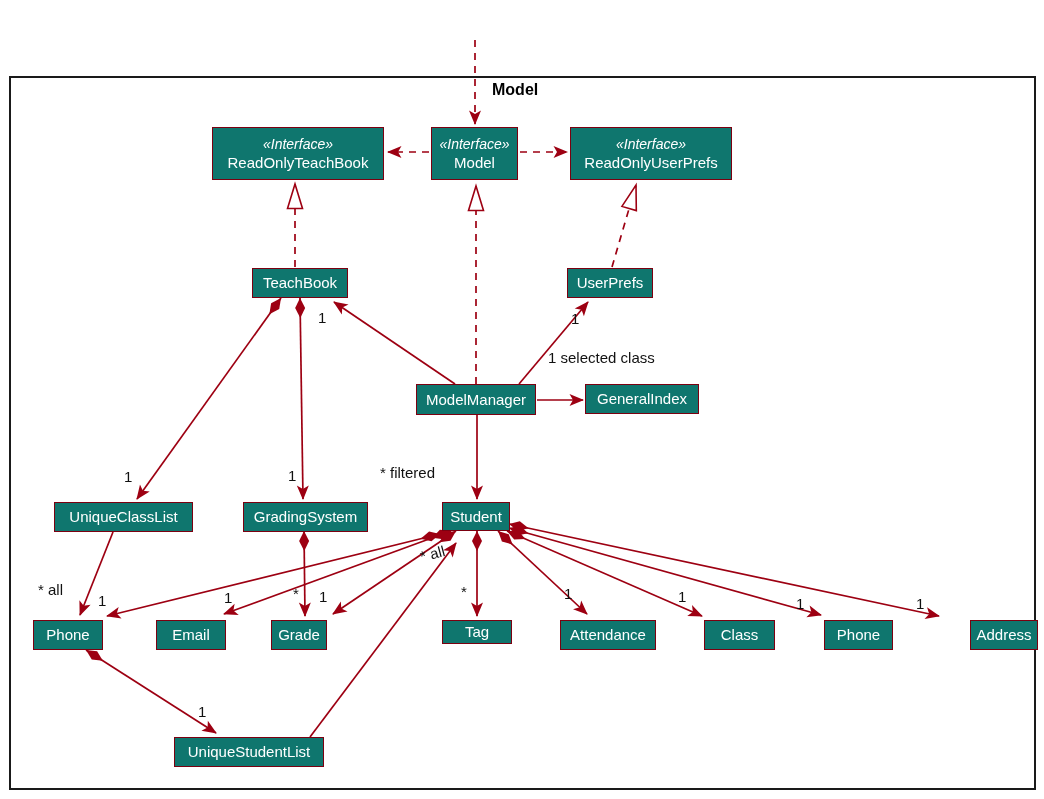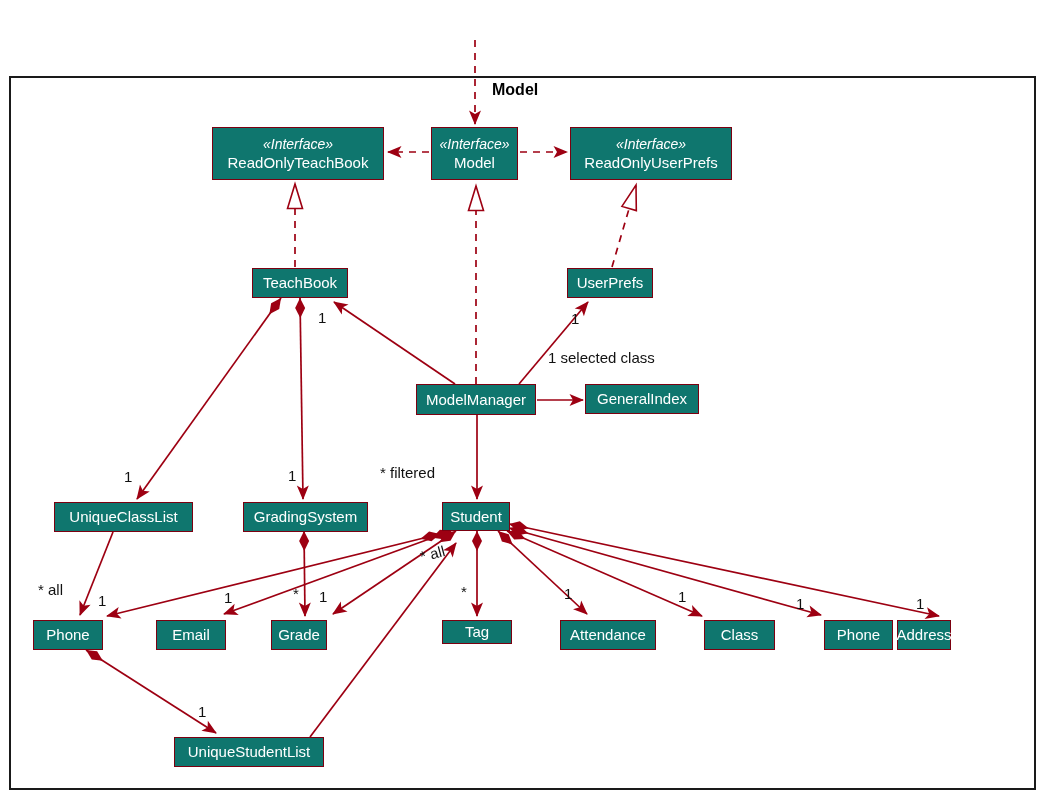--- a/index.html
+++ b/index.html
@@ -124,21 +124,21 @@
   </div>
 <div class="node" style="left:560px;top:620px;width:96px;height:30px">
     <span>Attendance</span>
   </div>
 <div class="node" style="left:704px;top:620px;width:71px;height:30px">
     <span>Class</span>
   </div>
 <div class="node" style="left:824px;top:620px;width:69px;height:30px">
     <span>Phone</span>
   </div>
-<div class="node" style="left:897px;top:620px;width:54px;height:30px">
+<div class="node" style="left:970px;top:620px;width:68px;height:30px">
     <span>Address</span>
   </div>
 <div class="node" style="left:174px;top:737px;width:150px;height:30px">
     <span>UniqueStudentList</span>
   </div>
 
 <span class="elabel" style="left:318px;top:309px">1</span>
 <span class="elabel" style="left:571px;top:310px">1</span>
 <span class="elabel" style="left:548px;top:349px">1 selected class</span>
 <span class="elabel" style="left:380px;top:464px">* filtered</span>

